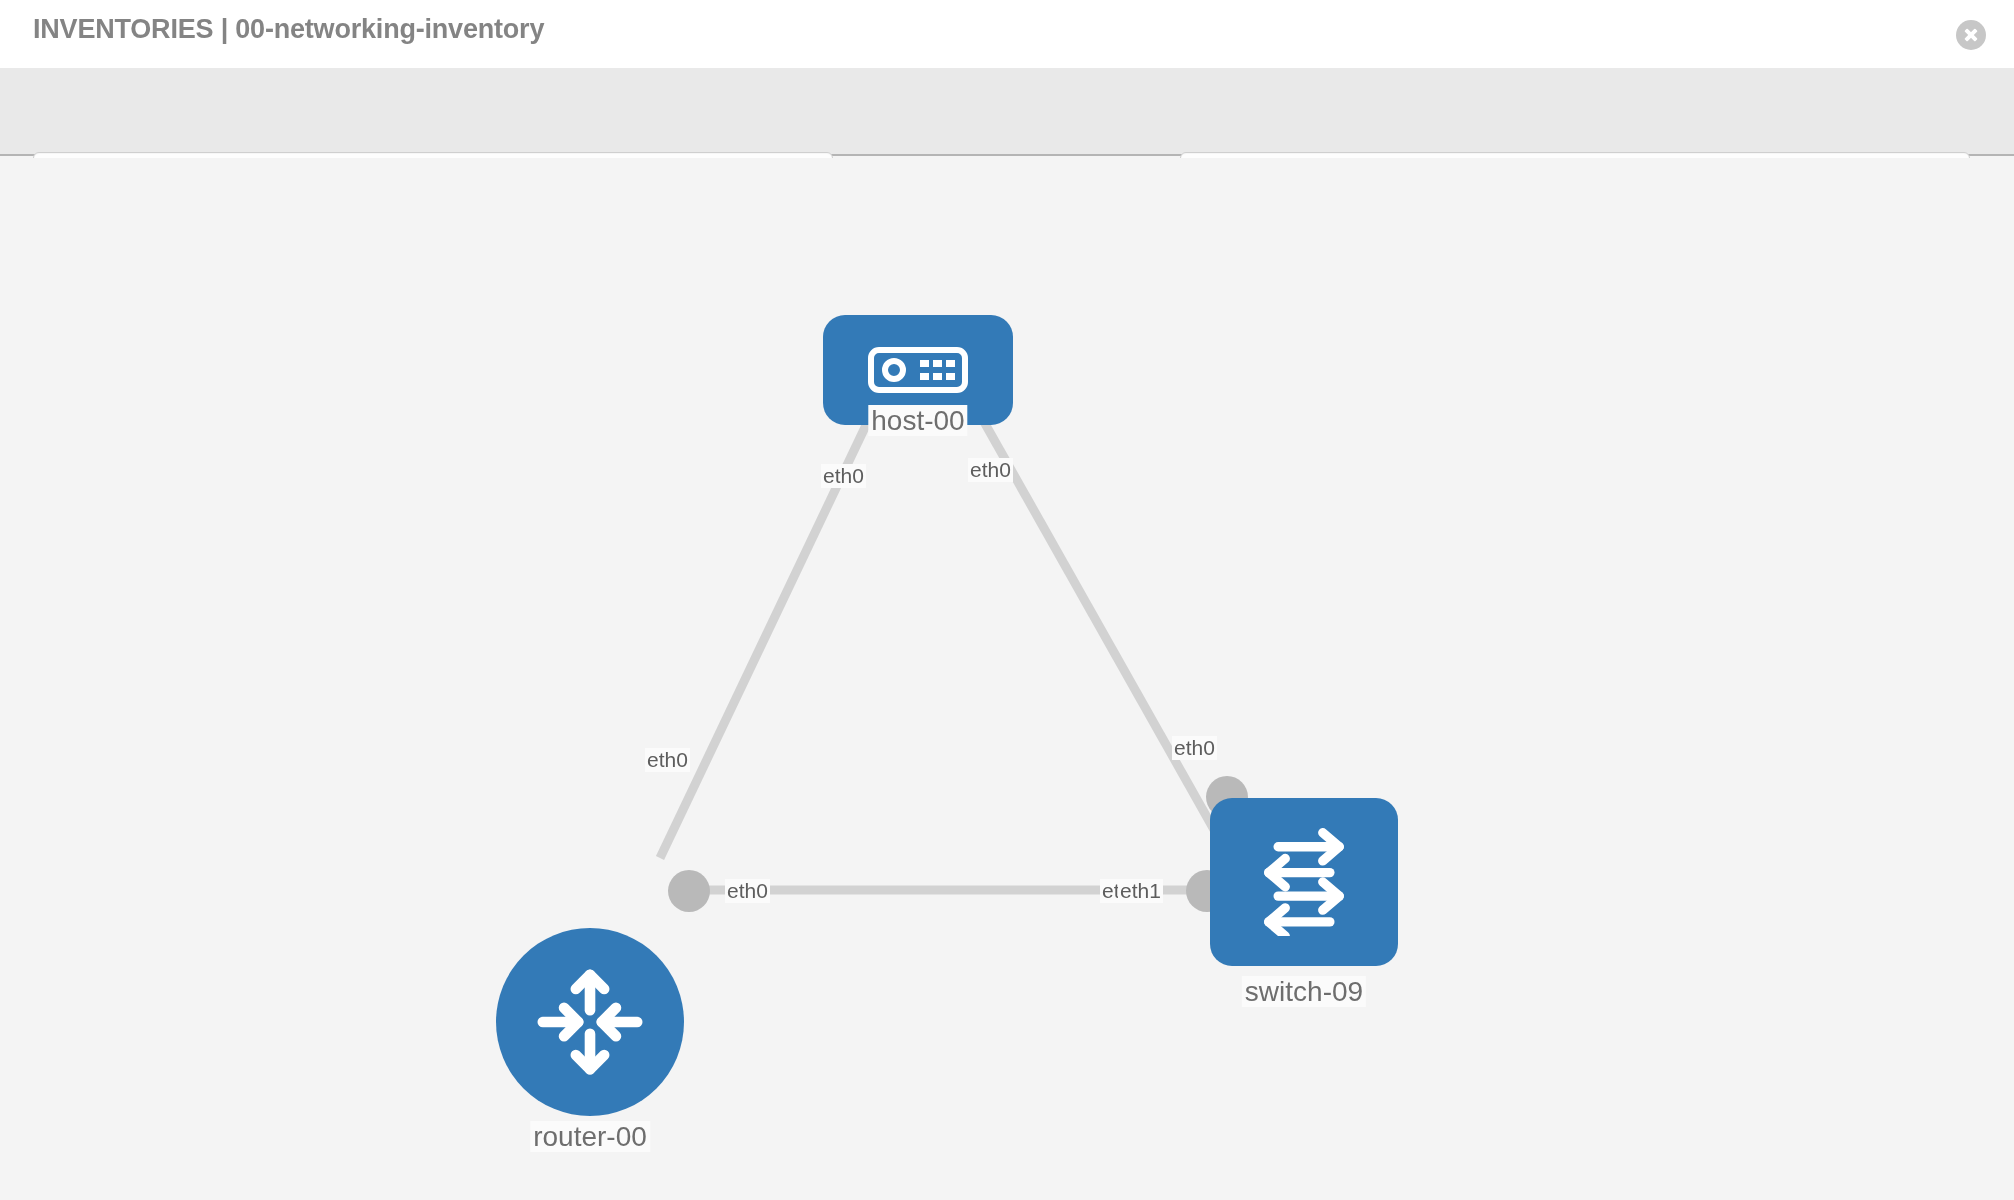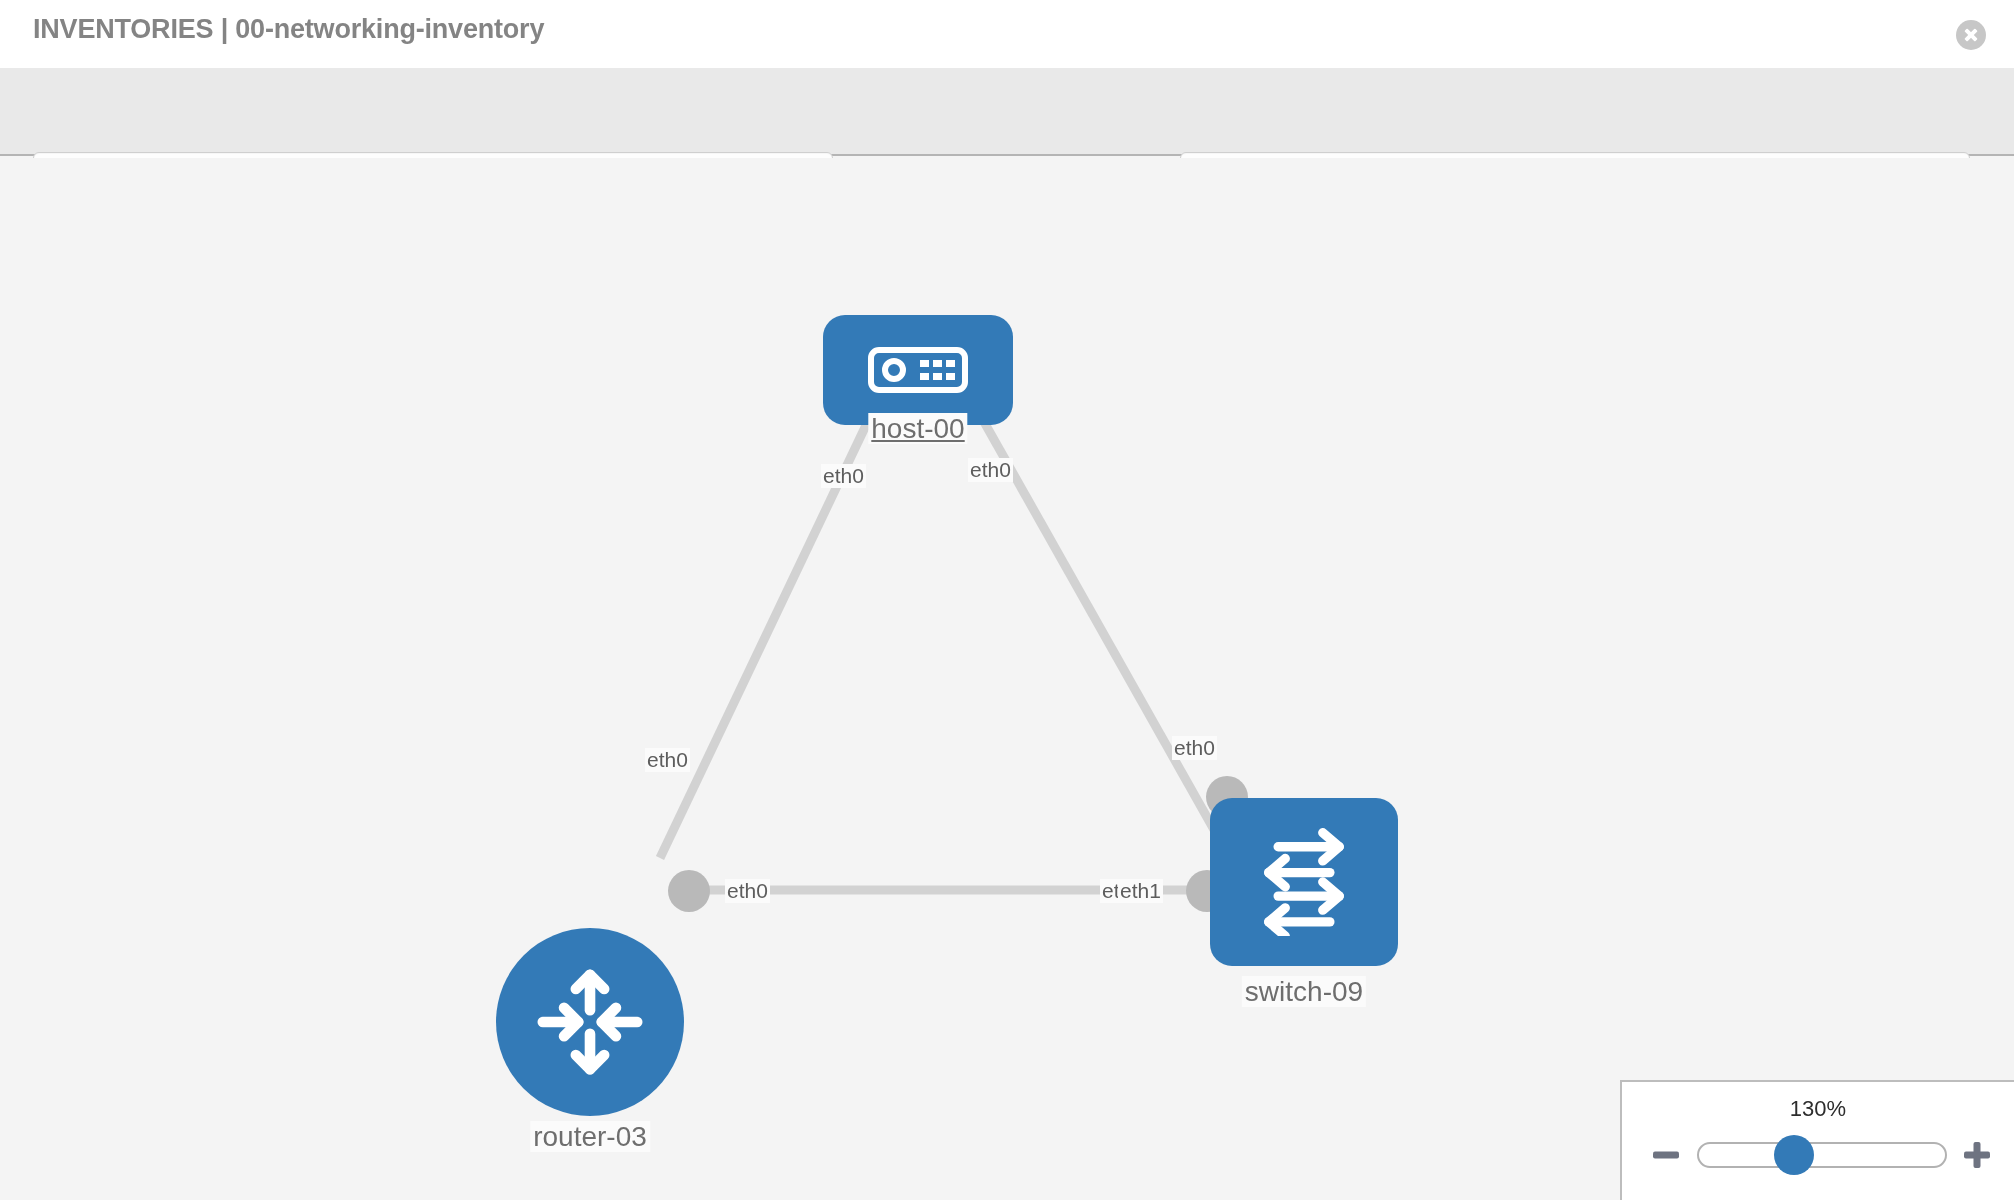--- a/index.html
+++ b/index.html
@@ -93,21 +93,21 @@
   }
   .node-label {
     position: absolute; left: 50%; transform: translateX(-50%);
     font-size: 28px; color: #6e6e6e; white-space: nowrap;
     background: #fbfbfb; padding: 0 3px; line-height: 1.12;
   }
   .node-shape svg { display: block; }
 
   
   #node-host .node-shape { width: 190px; height: 110px; border-radius: 22px; }
-  #node-host .node-label { top: 98px; text-decoration: underline; }
+  #node-host .node-label { top: 90px; }
   
   #node-router .node-shape { width: 188px; height: 188px; border-radius: 50%; }
   #node-router .node-label { top: 193px; }
   
   #node-switch .node-shape { width: 188px; height: 168px; border-radius: 22px; }
   #node-switch .node-label { top: 178px; }
 
   
   .iface-label {
     position: absolute; font-size: 21px; color: #5d5d5d;
@@ -233,21 +233,21 @@
           <line x1="50" y1="60" x2="50" y2="90"></line>
           <polyline points="38,78 50,90 62,78"></polyline>
 
           <line x1="10" y1="50" x2="40" y2="50"></line>
           <polyline points="28,38 40,50 28,62"></polyline>
 
           <line x1="90" y1="50" x2="60" y2="50"></line>
           <polyline points="72,38 60,50 72,62"></polyline>
         </svg>
       </div>
-      <div class="node-label">router-03</div>
+      <div class="node-label">router-00</div>
     </div>
 
     <div class="node" id="node-switch" style="left:1210px; top:640px; width:188px;">
       <div class="node-shape">
         <svg width="118" height="108" viewBox="0 0 100 92" fill="none" stroke="#ffffff" stroke-width="8" stroke-linecap="round" stroke-linejoin="round">
 
           <line x1="28" y1="16" x2="80" y2="16"></line>
           <polyline points="66,4 80,16 66,28"></polyline>
 
           <line x1="72" y1="38" x2="20" y2="38"></line>
@@ -265,21 +265,14 @@
 
     <div class="iface-label" style="left:821px; top:306px;">eth0</div>
     <div class="iface-label" style="left:968px; top:300px;">eth0</div>
     <div class="iface-label" style="left:645px; top:590px;">eth0</div>
     <div class="iface-label" style="left:1172px; top:578px;">eth0</div>
     <div class="iface-label" style="left:725px; top:721px;">eth0</div>
     <div class="iface-label" style="left:1100px; top:721px; z-index:1;">eth0</div>
     <div class="iface-label" style="left:1118px; top:721px; z-index:2;">eth1</div>
   </div>
 
-  <div class="zoom-panel">
-    <div class="zoom-value">130%</div>
-    <div class="zoom-minus"></div>
-    <div class="zoom-track"></div>
-    <div class="zoom-thumb"></div>
-    <div class="zoom-plus"></div>
-  </div>
 
 </div>
 
 </body></html>

